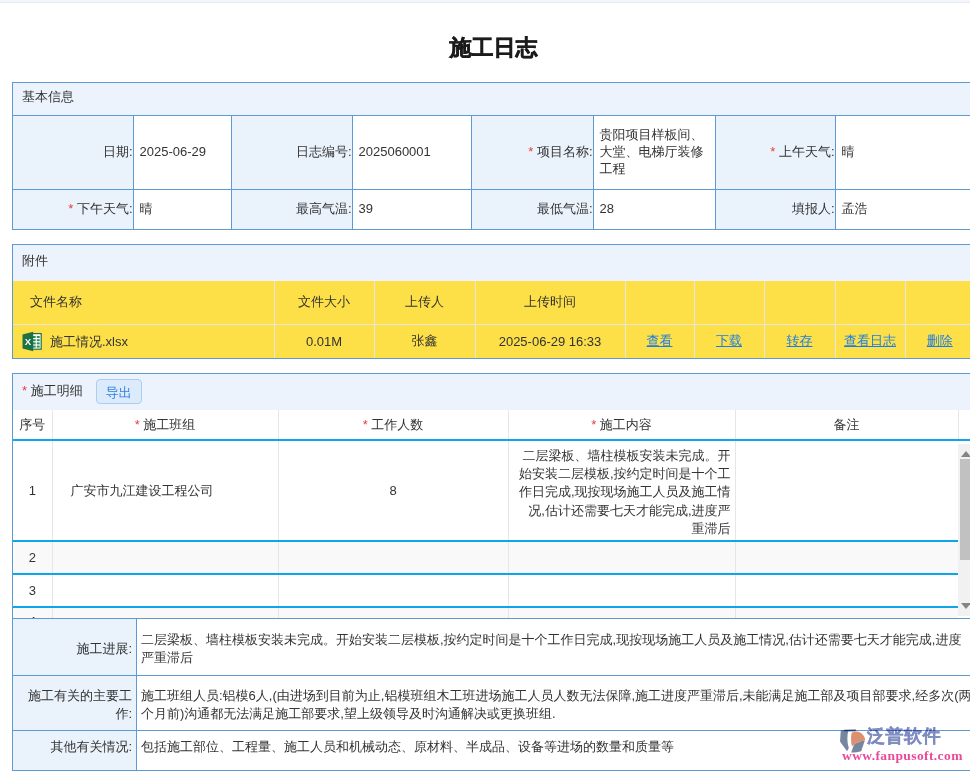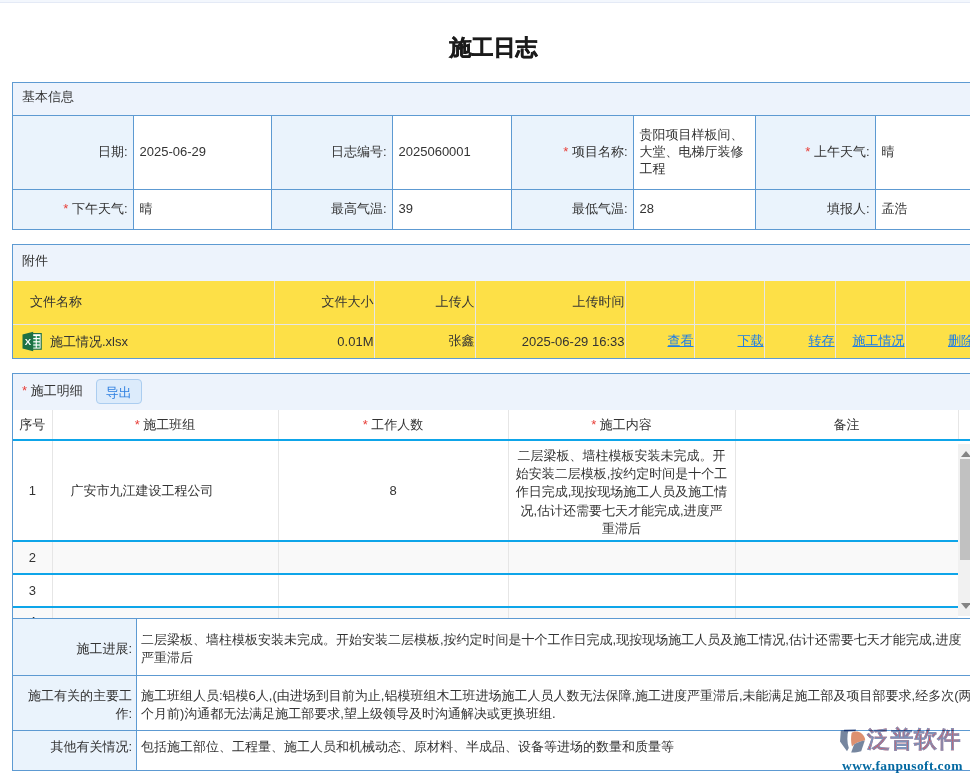--- a/index.html
+++ b/index.html
@@ -14,88 +14,88 @@
 table { border-collapse:collapse; width:100%; table-layout:fixed; }
 .red { color:#e8403a; font-style:normal; }
 
 
 #b1 .bhead { height:33px; line-height:28px; border-bottom:1px solid #5d9ad2; }
 .binfo td { border:1px solid #5d9ad2; vertical-align:middle; }
 .binfo td:first-child { border-left:none; }
 .binfo td:last-child { border-right:none; }
 .binfo tr:last-child td { border-bottom:none; }
 .binfo tr:first-child td { border-top:none; }
-.binfo .lb { background:#eaf3fc; text-align:right; padding-right:5px; }
+.binfo .lb { background:#eaf3fc; text-align:right; }
 .binfo .vl { background:#fff; text-align:left; padding-left:6px; padding-right:5px; line-height:16.8px; }
 .binfo tr.r1 { height:73px; }
 .binfo tr.r2 { height:40px; }
 
 
 #b2 .bhead { height:36px; line-height:32px; }
 .att td { border-right:1px solid #e6e6e6; vertical-align:middle; background:#fde047; }
 .att td:last-child { border-right:none; }
 .att tr.hd { height:43px; }
 .att tr.hd td { border-bottom:1px solid #e6e6e6; }
 .att tr.dt { height:34px; }
-.att .c { text-align:right; }
+.att .c { text-align:center; }
 .att .name { padding-left:17px; text-align:left; }
 .att tr.dt .name { padding-left:9px; }
 .att a { color:#1d7de8; text-decoration:underline; }
 .fico { display:inline-block; vertical-align:-6px; margin-right:8px; }
 
 
 #b3 { border-bottom:none; }
 #b3 .bhead { height:36px; line-height:33px; padding-left:9px; }
 .btn-exp { display:inline-block; width:46px; height:25px; line-height:25px; text-align:center; background:#dcebfb; border:1px solid #abcdf0; border-radius:4px; color:#2e7fe0; margin-left:13px; vertical-align:-2px; }
 .dtl td { border-right:1px solid #e6e6e6; border-bottom:2px solid #0ea5e9; vertical-align:middle; }
 .dtl td:last-child { border-right:none; }
 .dtl.hdr td { height:30px; text-align:center; background:#fff; }
 .viewport { position:relative; height:177px; overflow:hidden; }
 .dtl.bd tr.odd td { background:#fff; }
 .dtl.bd tr.even td { background:#f9f9f9; }
 .dtl.bd .c { text-align:center; }
 .dtl.bd .lft { text-align:left; padding-left:18px; }
-.dtl.bd .cont { text-align:center; padding:6px 4px 2px 4px; line-height:18.2px; vertical-align:top; }
+.dtl.bd .cont { text-align:right; padding:6px 4px 2px 4px; line-height:18.2px; vertical-align:top; }
 
 .sbar { position:absolute; top:3px; right:0; width:16px; height:172px; background:#f1f1f1; }
 .sbar .thumb { position:absolute; left:2px; top:15px; width:12px; height:101px; background:#c1c1c1; }
 .sbar .up { position:absolute; left:3px; top:7px; width:0; height:0; border-left:5px solid transparent; border-right:5px solid transparent; border-bottom:6px solid #848484; }
 .sbar .dn { position:absolute; left:3px; bottom:7px; width:0; height:0; border-left:5px solid transparent; border-right:5px solid transparent; border-top:6px solid #848484; }
 
 
 .sum { border:1px solid #5d9ad2; }
 .sum td { border:1px solid #5d9ad2; vertical-align:middle; }
 .sum .lb { background:#eaf3fc; text-align:right; padding-right:4px; line-height:17.6px; }
 .sum .vl { background:#fff; padding-left:4px; padding-right:2px; line-height:17.6px; }
 .sum tr.s1 { height:57px; }
 .sum tr.s1 td { padding-top:3px; }
 .sum tr.s2 td { padding-top:3px; }
 .sum tr.s3 td { padding-bottom:7px; }
 .sum tr.s2 { height:55px; }
 .sum tr.s3 { height:40px; }
 
 
 .wm { position:absolute; left:837px; top:726px; width:133px; height:40px; mix-blend-mode:multiply; z-index:9; }
-.wm .t1 { position:absolute; left:30px; top:-2px; font-size:23px; font-weight:bold; color:#ef4444; letter-spacing:0.5px; -webkit-text-stroke:0.3px #7e93ba; }
-.wm .t2 { position:absolute; left:5px; top:32px; font-family:"Liberation Serif",serif; font-weight:bold; font-size:13.5px; color:#0369a1; letter-spacing:0.4px; }
+.wm .t1 { position:absolute; left:30px; top:-2px; font-size:18px; font-weight:bold; color:#8b5cf6; letter-spacing:0.5px; -webkit-text-stroke:0.3px #7e93ba; }
+.wm .t2 { position:absolute; left:5px; top:22px; font-family:"Liberation Serif",serif; font-weight:bold; font-size:13.5px; color:#ec4899; letter-spacing:0.4px; }
 .wm svg.logo { position:absolute; left:2px; top:3px; }
 </style>
 </head>
 <body>
 <div class="topbar"></div>
 <div class="wrap">
   <div class="title">施工日志</div>
 
   <div class="box" id="b1">
     <div class="bhead">基本信息</div>
     <table class="binfo">
       <tbody>
           <tr class="r1">
         <td class="lb" style="width:120px">日期:</td>
-        <td class="vl" style="width:138px">2025-06-29</td>
+        <td class="vl" style="width:98px">2025-06-29</td>
         <td class="lb" style="width:121px">日志编号:</td>
         <td class="vl" style="width:119px">2025060001</td>
         <td class="lb" style="width:122px"><i class="red">*</i> 项目名称:</td>
         <td class="vl" style="width:122px">贵阳项目样板间、大堂、电梯厅装修工程</td>
         <td class="lb" style="width:120px"><i class="red">*</i> 上午天气:</td>
         <td class="vl">晴</td>
       </tr>
       <tr class="r2">
         <td class="lb"><i class="red">*</i> 下午天气:</td>
         <td class="vl">晴</td>
@@ -142,21 +142,21 @@
                 </g>
                 <path d="M0.5,3.4 L11.2,0.7 L11.2,20.3 L0.5,17.6 Z" fill="#1e7145"></path>
                 <text x="5.9" y="14.2" font-size="9.5" font-weight="bold" fill="#fff" text-anchor="middle" font-family="Liberation Sans,sans-serif">X</text>
               </svg>施工情况.xlsx</td>
         <td class="c">0.01M</td>
         <td class="c">张鑫</td>
         <td class="c">2025-06-29 16:33</td>
         <td class="c"><a href="#">查看</a></td>
         <td class="c"><a href="#">下载</a></td>
         <td class="c"><a href="#">转存</a></td>
-        <td class="c"><a href="#">施工情况</a></td>
+        <td class="c"><a href="#">查看日志</a></td>
         <td class="c"><a href="#">删除</a></td>
       </tr>
     </tbody>
       </table>
   </div>
 
   <div style="height:14px"></div>
 
   <div class="box" id="b3">
     <div class="bhead"><i class="red">*</i> 施工明细<span class="btn-exp">导出</span></div>

